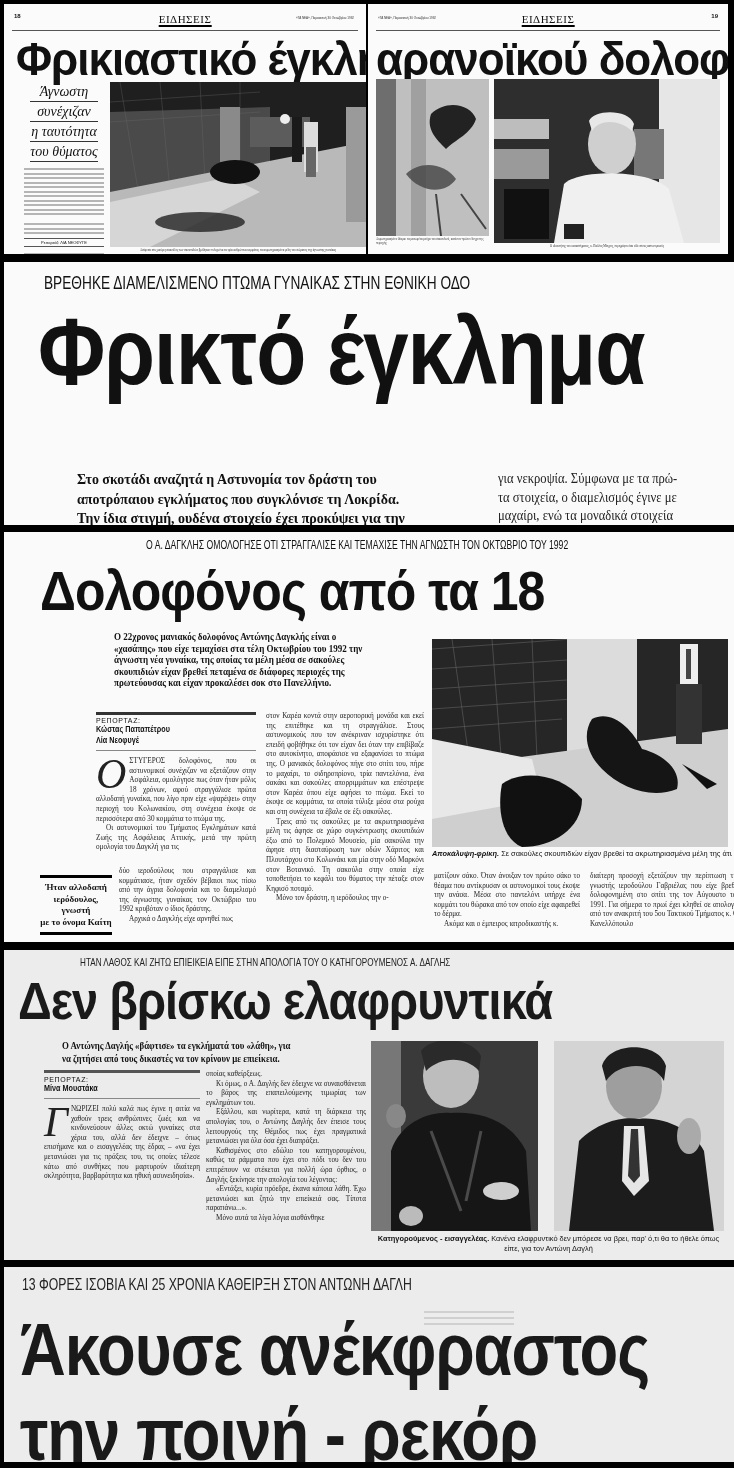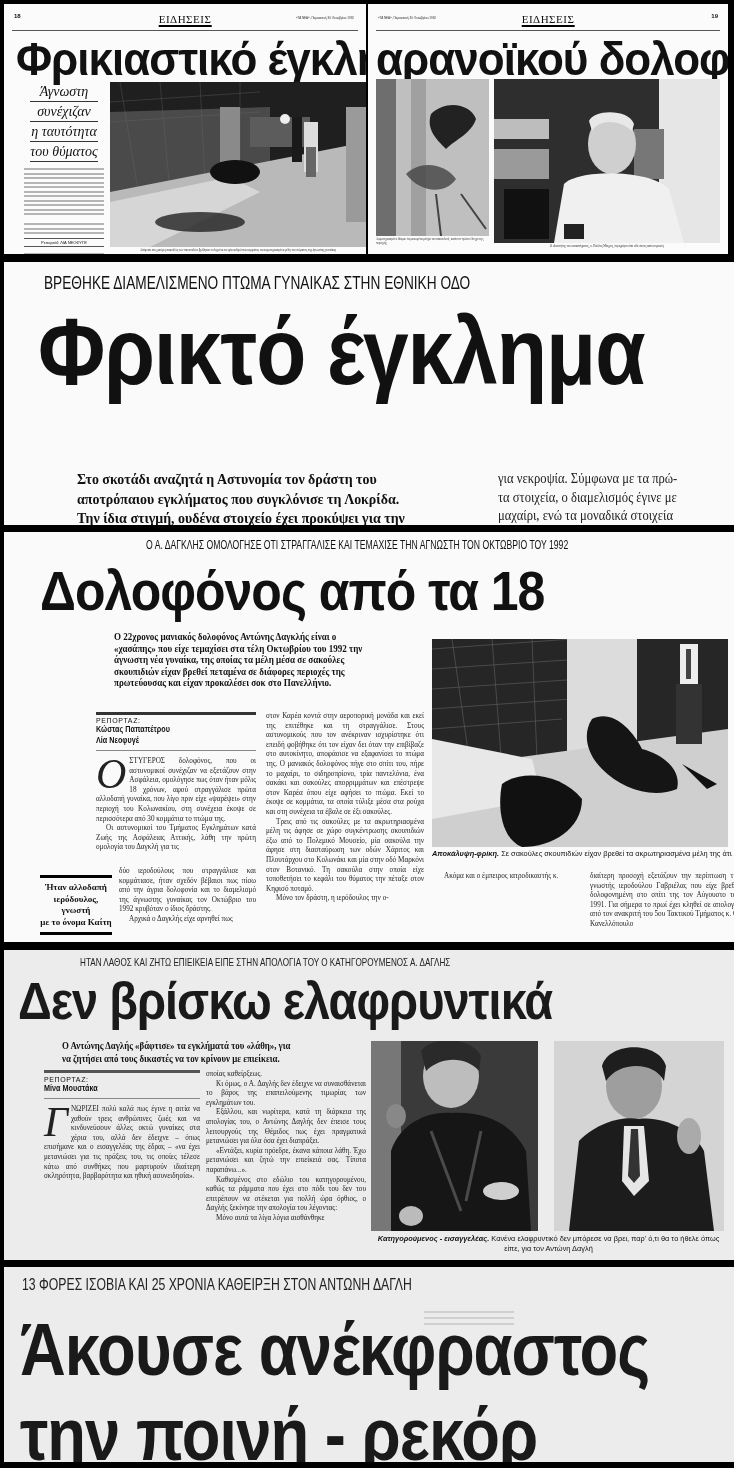--- a/index.html
+++ b/index.html
@@ -188,21 +188,21 @@
 
   <div style="position:absolute; left:92px; top:180px; width:160px;">
     <div style="height:3px; background:#333; margin-bottom:2px"></div>
     <div class="rep-label">ΡΕΠΟΡΤΑΖ:</div>
     <div class="rep-name">Κώστας Παπαπέτρου</div>
     <div class="rep-name">Λία Νεοφυγέ</div>
     <div style="height:1px; background:#888; margin:4px 0 6px"></div>
     <div class="body-small">
       <span class="dropcap">Ο</span>
       <span>ΣΤΥΓΕΡΟΣ δολοφόνος, που οι αστυνομικοί συνέχιζαν να εξετάζουν στην Ασφάλεια, ομολόγησε πως όταν ήταν μόλις 18 χρόνων, αφού στραγγάλισε πρώτα αλλοδαπή γυναίκα, που λίγο πριν είχε «ψαρέψει» στην περιοχή του Κολωνακίου, στη συνέχεια έκοψε σε περισσότερα από 30 κομμάτια το πτώμα της.</span>
-      <div style="text-indent:10px">Οι αστυνομικοί του Τμήματος Εγκλημάτων κατά Ζωής της Ασφάλειας Αττικής, λάθη την πρώτη ομολογία του Δαγκλή για τις</div>
+      <div style="text-indent:10px">Οι αστυνομικοί του Τμήματος Εγκλημάτων κατά Ζωής της Ασφάλειας Αττικής, μετά την πρώτη ομολογία του Δαγκλή για τις</div>
     </div>
   </div>
   <div class="body-small" style="position:absolute; left:115px; top:335px; width:137px;">
     <span>δύο ιεροδούλους που στραγγάλισε και κομμάτιασε, ήταν σχεδόν βέβαιοι πως πίσω από την άγρια δολοφονία και το διαμελισμό της άγνωστης γυναίκας τον Οκτώβριο του 1992 κρυβόταν ο ίδιος δράστης.</span>
     <div style="text-indent:10px">Αρχικά ο Δαγκλής είχε αρνηθεί πως</div>
   </div>
   <div class="pullquote" style="left:36px; top:343px; width:72px;">
     <div>Ήταν αλλοδαπή</div>
     <div>ιερόδουλος, γνωστή</div>
     <div>με το όνομα Καίτη</div>
@@ -229,20 +229,21 @@
       <rect x="254" y="10" width="5" height="30" fill="#444"></rect>
       <rect x="244" y="45" width="26" height="60" fill="#333"></rect>
       <path d="M250 125 L285 145 L275 150 Z" fill="#111"></path>
     </svg>
   </div>
   <div style="position:absolute; left:428px; top:317px; width:300px; font: 7.4px 'Liberation Sans', sans-serif; line-height:9.5px; text-align:center; white-space:nowrap; overflow:hidden;">
     <b style="font-style:italic">Αποκάλυψη-φρίκη.</b><span> Σε σακούλες σκουπιδιών είχαν βρεθεί τα ακρωτηριασμένα μέλη της άτυχης ιεροδούλου τον Οκτώβριο του 1992 έξω από το Πολεμικό Μουσείο</span>
   </div>
 
   <div class="body-small" style="position:absolute; left:430px; top:340px; width:146px;">
+    <span>ματίζουν σάκο. Όταν άνοιξαν τον πρώτο σάκο το θέαμα που αντίκρυσαν οι αστυνομικοί τους έκοψε την ανάσα. Μέσα στο παντελόνι υπήρχε ένα κομμάτι του θώρακα από τον οποίο είχε αφαιρεθεί το δέρμα.</span>
     <div style="text-indent:10px">Ακόμα και ο έμπειρος ιατροδικαστής κ.</div>
   </div>
   <div class="body-small" style="position:absolute; left:586px; top:340px; width:150px;">
     <span>διαίτερη προσοχή εξετάζουν την περίπτωση της γνωστής ιεροδούλου Γαβριέλας που είχε βρεθεί δολοφονημένη στο σπίτι της τον Αύγουστο του 1991. Για σήμερα το πρωί έχει κληθεί σε απολογία από τον ανακριτή του 5ου Τακτικού Τμήματος κ. Θ. Κανελλόπουλο</span>
   </div>
 </section>
 
 <section id="p4" class="panel grey">
   <div class="kicker-cond" style="position:absolute; left:76px; top:6px; font-size:11px; transform:scaleX(0.74); color:#222;">ΗΤΑΝ ΛΑΘΟΣ ΚΑΙ ΖΗΤΩ ΕΠΙΕΙΚΕΙΑ ΕΙΠΕ ΣΤΗΝ ΑΠΟΛΟΓΙΑ ΤΟΥ Ο ΚΑΤΗΓΟΡΟΥΜΕΝΟΣ Α. ΔΑΓΛΗΣ</div>
   <div class="mega" style="position:absolute; left:14px; top:22px; font-size:47px; line-height:54px; transform:scaleY(1.1); color:#1a1a1a;">Δεν βρίσκω ελαφρυντικά</div>
@@ -260,22 +261,22 @@
     <div class="body-small">
       <span class="dropcap">Γ</span>
       <span>ΝΩΡΙΖΕΙ πολύ καλά πως έγινε η αιτία να χαθούν τρεις ανθρώπινες ζωές και να κινδυνεύσουν άλλες οκτώ γυναίκες στα χέρια του, αλλά δεν έδειχνε – όπως επισήμανε και ο εισαγγελέας της έδρας – «να έχει μετανιώσει για τις πράξεις του, τις οποίες τέλεσε κάτω από συνθήκες που μαρτυρούν ιδιαίτερη σκληρότητα, βαρβαρότητα και ηθική ασυνειδησία».</span>
     </div>
   </div>
 
   <div class="body-small" style="position:absolute; left:202px; top:120px; width:160px;">
     <div>οποίας καθείρξεως.</div>
     <div style="text-indent:10px">Κι όμως, ο Α. Δαγλής δεν έδειχνε να συναισθάνεται το βάρος της επαπειλούμενης τιμωρίας των εγκλημάτων του.</div>
     <div style="text-indent:10px">Εξάλλου, και νωρίτερα, κατά τη διάρκεια της απολογίας του, ο Αντώνης Δαγλής δεν έπεισε τους λειτουργούς της Θέμιδος πως έχει πραγματικά μετανιώσει για όλα όσα έχει διαπράξει.</div>
+    <div style="text-indent:10px">Καθισμένος στο εδώλιο του κατηγορουμένου, καθώς τα ράμματα που έχει στο πόδι του δεν του επιτρέπουν να στέκεται για πολλή ώρα όρθιος, ο Δαγλής ξεκίνησε την απολογία του λέγοντας:</div>
     <div style="text-indent:10px">«Εντάξει, κυρία πρόεδρε, έκανα κάποια λάθη. Έχω μετανιώσει και ζητώ την επιείκειά σας. Τίποτα παραπάνω...».</div>
-    <div style="text-indent:10px">Καθισμένος στο εδώλιο του κατηγορουμένου, καθώς τα ράμματα που έχει στο πόδι του δεν του επιτρέπουν να στέκεται για πολλή ώρα όρθιος, ο Δαγλής ξεκίνησε την απολογία του λέγοντας:</div>
     <div style="text-indent:10px">Μόνο αυτά τα λίγα λόγια αισθάνθηκε</div>
   </div>
 
   <div class="photo" style="left:367px; top:91px; width:167px; height:190px;">
     <svg viewBox="0 0 167 190" preserveAspectRatio="none">
       <rect width="167" height="190" fill="#3a3a3a"></rect>
       <rect x="0" y="0" width="30" height="190" fill="#777"></rect>
       <ellipse cx="80" cy="35" rx="28" ry="32" fill="#bdbdbd"></ellipse>
       <path d="M50 10 C60 -5 100 -5 110 15 L108 30 C95 15 70 15 55 30 Z" fill="#2a2a2a"></path>
       <path d="M20 190 L20 110 C30 80 60 70 80 72 C110 70 140 80 155 110 L160 190 Z" fill="#161616"></path>
@@ -290,21 +291,21 @@
       <rect width="170" height="190" fill="#d4d4d4"></rect>
       <ellipse cx="80" cy="45" rx="28" ry="33" fill="#9e9e9e"></ellipse>
       <path d="M48 25 C55 0 105 0 112 25 L110 40 C100 20 65 20 52 40 Z" fill="#1e1e1e"></path>
       <path d="M15 190 L25 100 C45 80 70 75 85 78 C110 75 140 90 150 110 L160 190 Z" fill="#1c1c1c"></path>
       <path d="M70 85 L90 85 L95 140 L80 155 L68 140 Z" fill="#e6e6e6"></path>
       <path d="M77 88 L84 88 L86 135 L80 142 L74 135 Z" fill="#333"></path>
       <ellipse cx="135" cy="95" rx="12" ry="18" fill="#aaa"></ellipse>
     </svg>
   </div>
   <div style="position:absolute; left:367px; top:284px; width:355px; font:7.4px 'Liberation Sans', sans-serif; line-height:9.5px; text-align:center;">
-    <b style="font-style:italic">Κατηγορούμενος - εισαγγελέας.</b><span> Κανένα ελαφρυντικό δεν μπόρεσε να βρει, παρ' ό,τι θα το ήθελε όπως είπε, για τον Αντώνη Δαγλή</span>
+    <b style="">Κατηγορούμενος - εισαγγελέας.</b><span> Κανένα ελαφρυντικό δεν μπόρεσε να βρει, παρ' ό,τι θα το ήθελε όπως είπε, για τον Αντώνη Δαγλή</span>
   </div>
 </section>
 
 <section id="p5" class="panel grey">
   <div class="ghost-text" style="left:420px; top:40px; width:90px;">
     <div style="height:2px;background:#d0d0d0;margin:4px 0"></div>
     <div style="height:2px;background:#d0d0d0;margin:4px 0"></div>
     <div style="height:2px;background:#d0d0d0;margin:4px 0"></div>
   </div>
   <div class="kicker-cond" style="position:absolute; left:18px; top:8px; font-size:17px; transform:scaleX(0.72); color:#222;">13 ΦΟΡΕΣ ΙΣΟΒΙΑ ΚΑΙ 25 ΧΡΟΝΙΑ ΚΑΘΕΙΡΞΗ ΣΤΟΝ ΑΝΤΩΝΗ ΔΑΓΛΗ</div>

